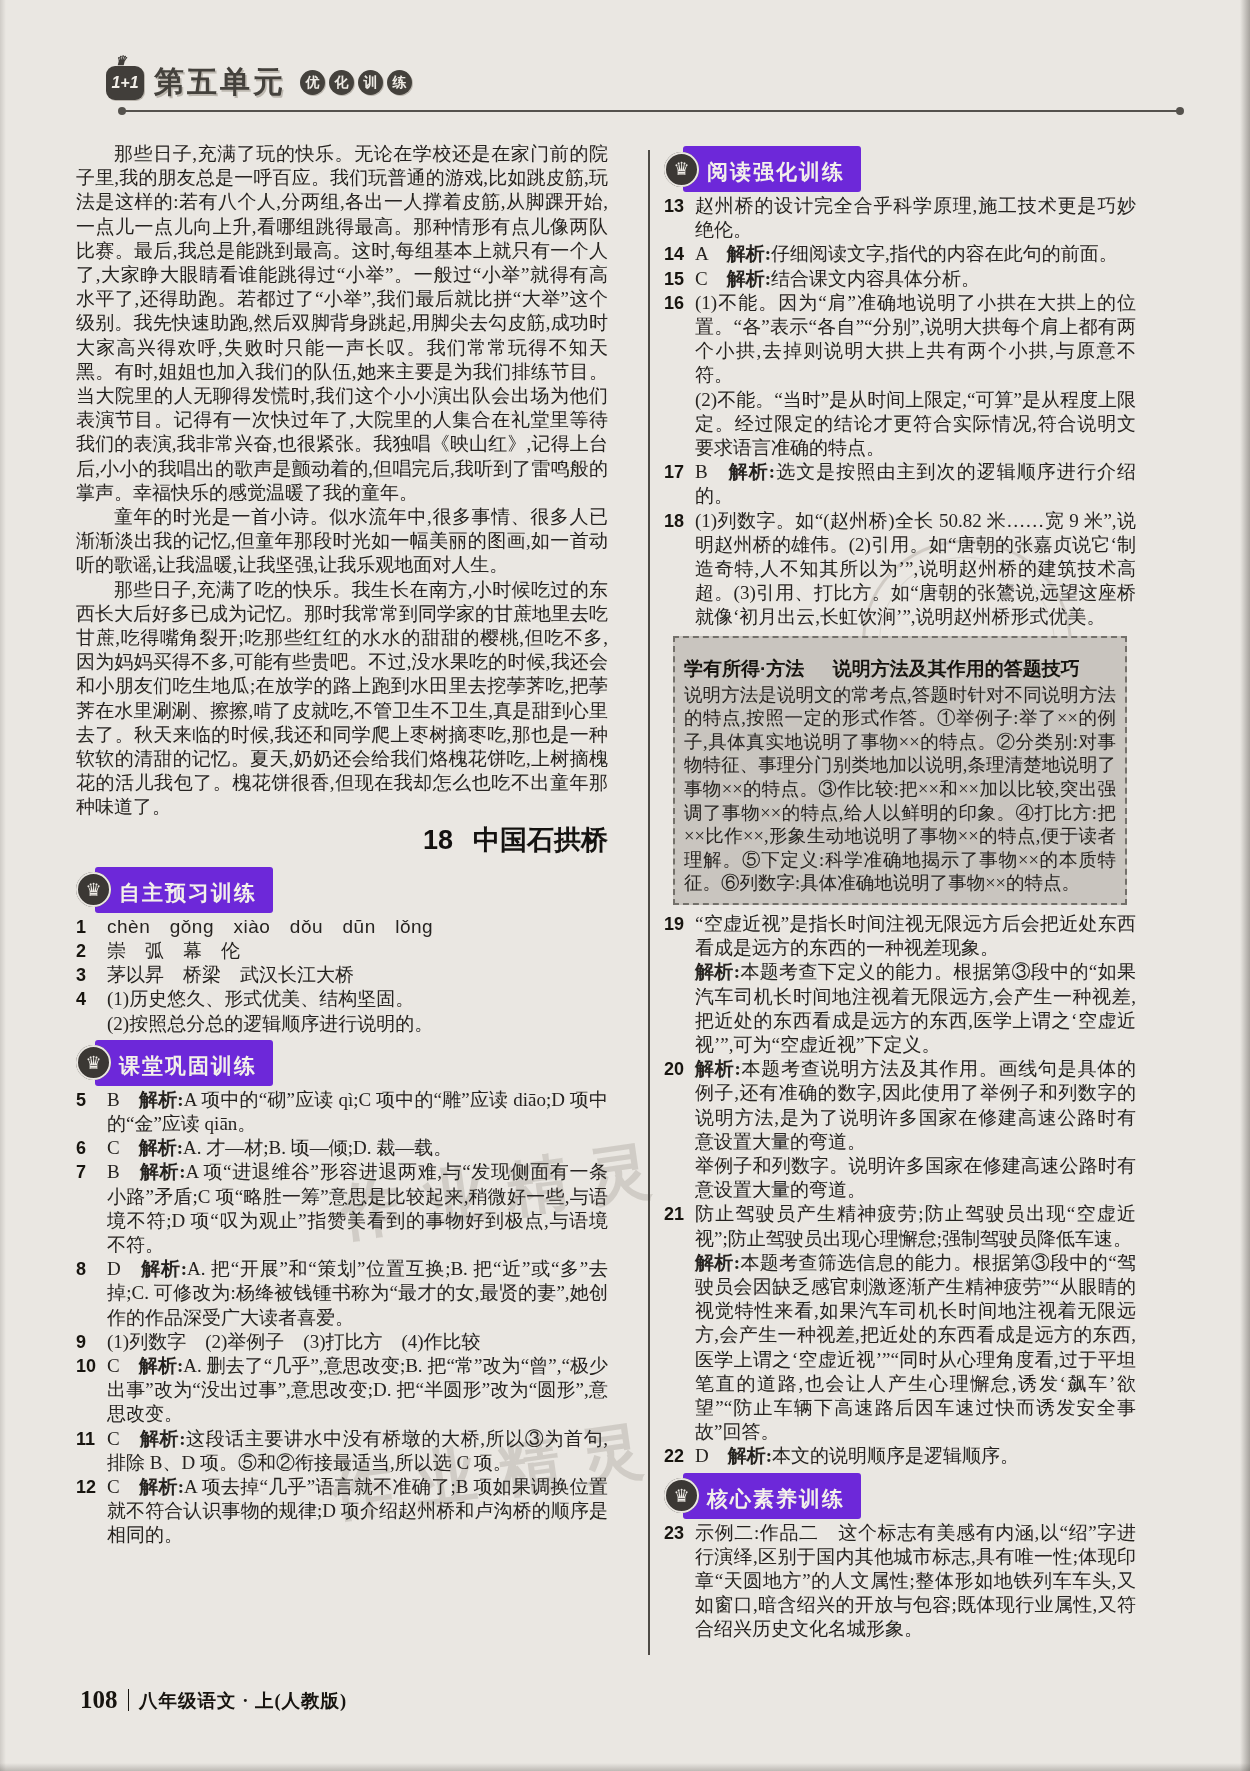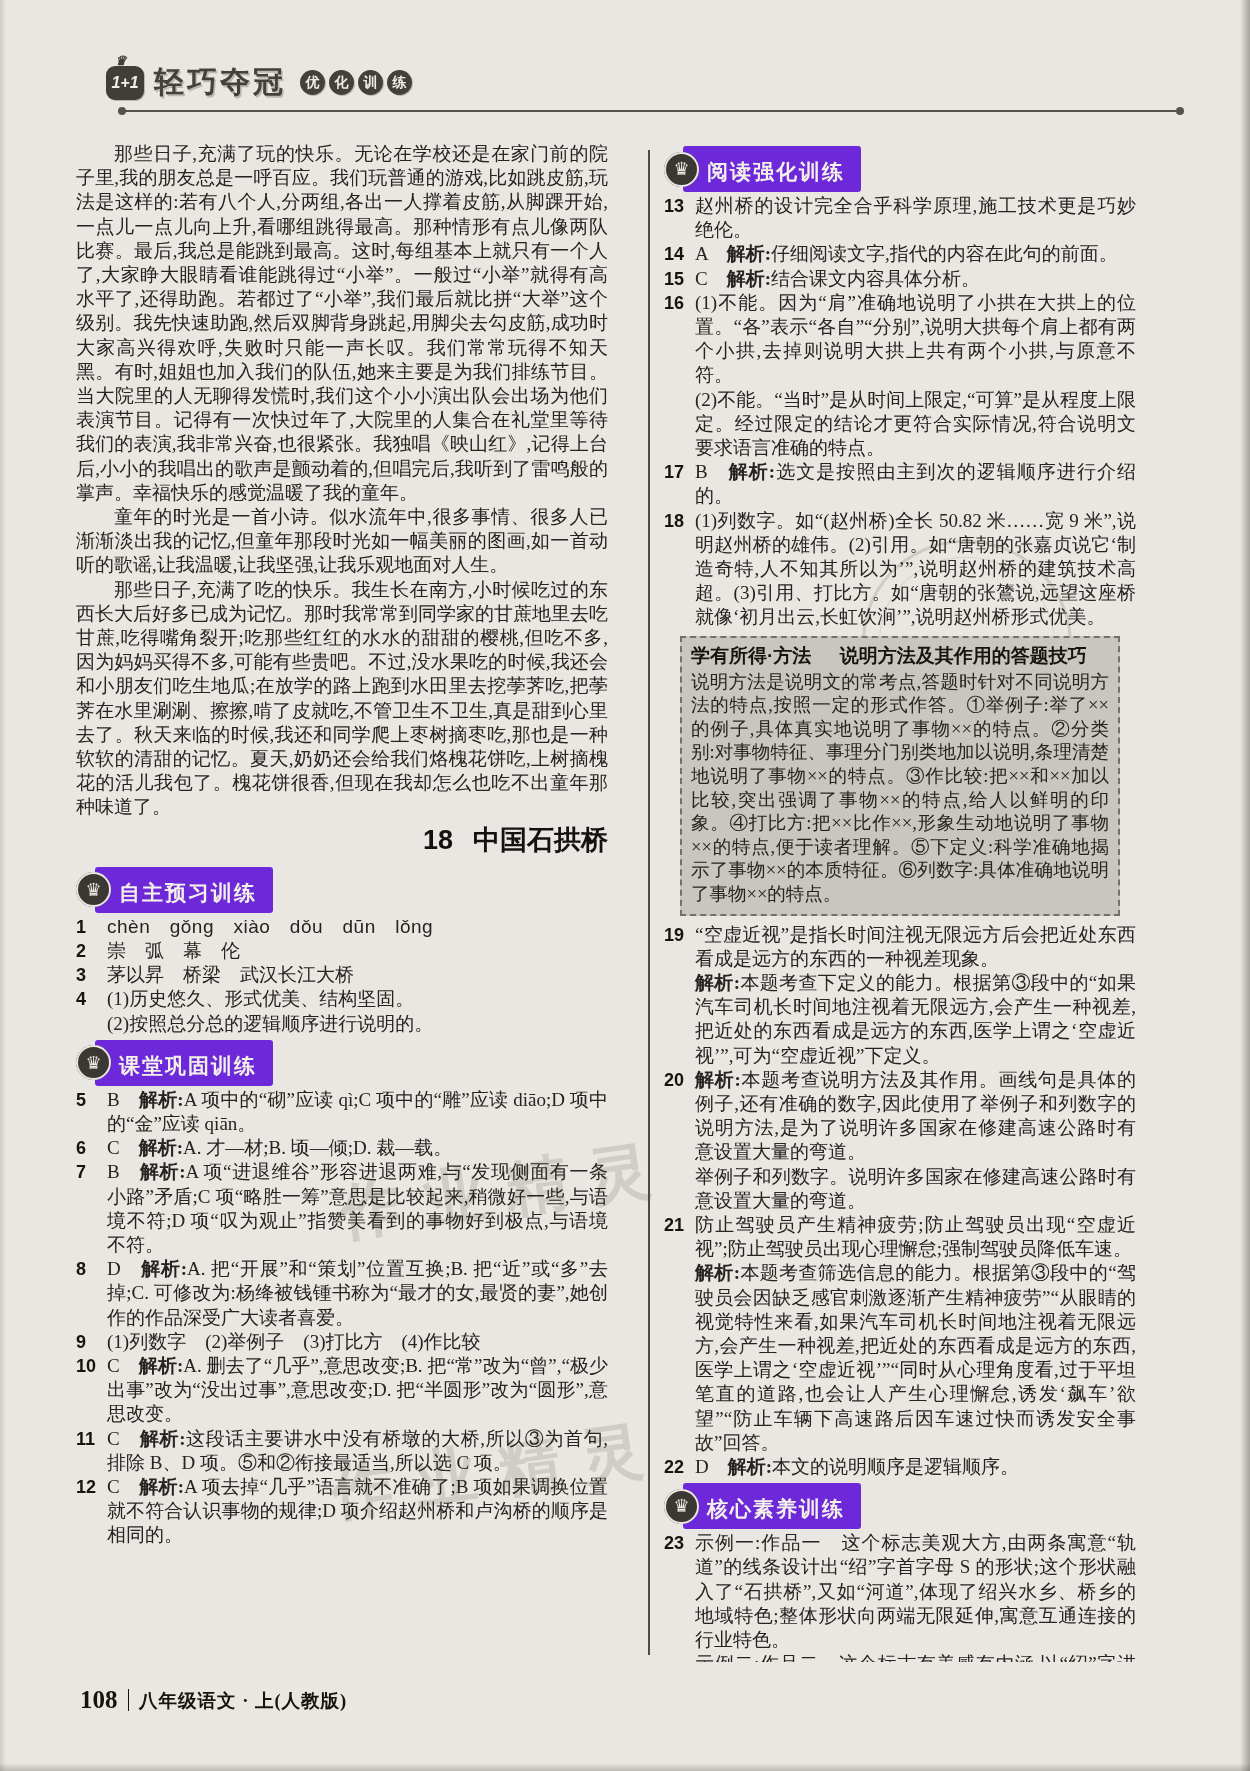--- a/index.html
+++ b/index.html
@@ -52,21 +52,21 @@
   .sec .lb{background:#6d28d9;color:#f3f0ea;font:700 21px "Liberation Sans",sans-serif;
     letter-spacing:2px;padding:12px 16px 6px 24px;margin-left:-16px;border-radius:3px}
 
   .item{display:flex;margin:0}
   .item .num{flex:0 0 31px;font:700 18px/24.2px "Liberation Sans",sans-serif;color:#17140f}
   .item .bd{flex:1;min-width:0}
   .item .bd p{margin:0}
   .pinyin{font-family:"Liberation Sans",sans-serif;letter-spacing:.5px}
   b{font-weight:700}
 
-  .mbox{background:#c9c5bf;border:2px dashed #73706a;padding:5px 9px 7px;margin:6px 16px 7px;
+  .mbox{background:#c9c5bf;border:2px dashed #73706a;padding:18px 9px 7px;margin:6px 9px 7px;
     font-size:18.5px;line-height:23.6px}
   .mbox .mtitle{font:700 19px "Liberation Sans",sans-serif;color:#17140f;margin:0 0 2px}
   .mbox .mtitle .gap{display:inline-block;width:1.5em}
   .mbox p{margin:0;text-align:justify}
 
   
   .wm{position:absolute;font:700 62px "Liberation Sans",sans-serif;
     color:rgba(148,142,133,.30);letter-spacing:22px;white-space:nowrap;
     transform:rotate(-8deg);pointer-events:none}
   .stamp{position:absolute;left:862px;top:540px;width:204px;height:198px;
@@ -86,21 +86,21 @@
 
 <div class="edge-left"></div>
 <div class="edge-right"></div>
 <div class="edge-bottom"></div>
 
 <div class="hdr">
   <div class="logo-badge">
     <span class="crown">♛</span>
     <span>1+1</span>
   </div>
-  <div class="brand">轻巧夺冠</div>
+  <div class="brand">第五单元</div>
   <div class="subs">
     <span class="c">优</span>
     <span class="c">化</span>
     <span class="c">训</span>
     <span class="c">练</span>
   </div>
 </div>
 <div class="hrule"></div>
 
 <div class="stamp"></div>
@@ -268,21 +268,20 @@
         <p>D　<b>解析:</b>本文的说明顺序是逻辑顺序。</p>
       </div>
     </div>
     <div class="sec">
       <span class="cc">♛</span>
       <span class="lb">核心素养训练</span>
     </div>
     <div class="item">
       <span class="num">23</span>
       <div class="bd">
-        <p>示例一:作品一　这个标志美观大方,由两条寓意“轨道”的线条设计出“绍”字首字母 S 的形状;这个形状融入了“石拱桥”,又如“河道”,体现了绍兴水乡、桥乡的地域特色;整体形状向两端无限延伸,寓意互通连接的行业特色。</p>
         <p>示例二:作品二　这个标志有美感有内涵,以“绍”字进行演绎,区别于国内其他城市标志,具有唯一性;体现印章“天圆地方”的人文属性;整体形如地铁列车车头,又如窗口,暗含绍兴的开放与包容;既体现行业属性,又符合绍兴历史文化名城形象。</p>
       </div>
     </div>
   </div>
 
 <div class="footer">
   <span class="pageno">108</span>
   <span class="fdiv"></span>
   <span class="fbook">八年级语文 · 上(人教版)</span>
 </div>

